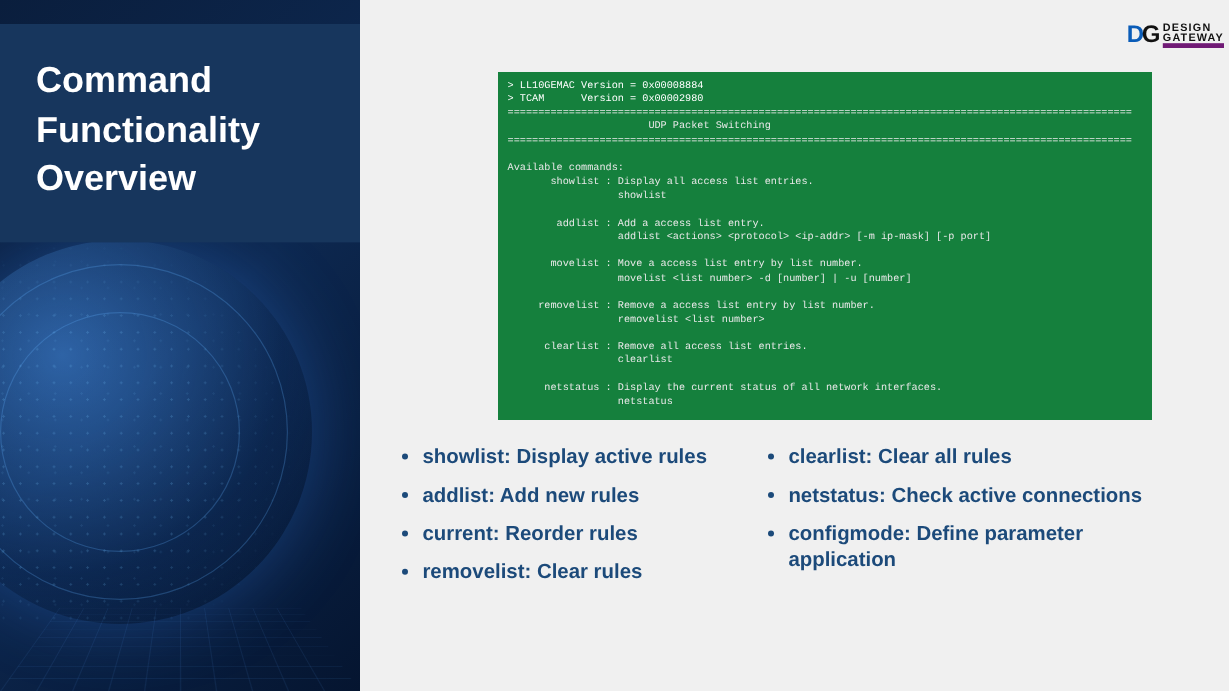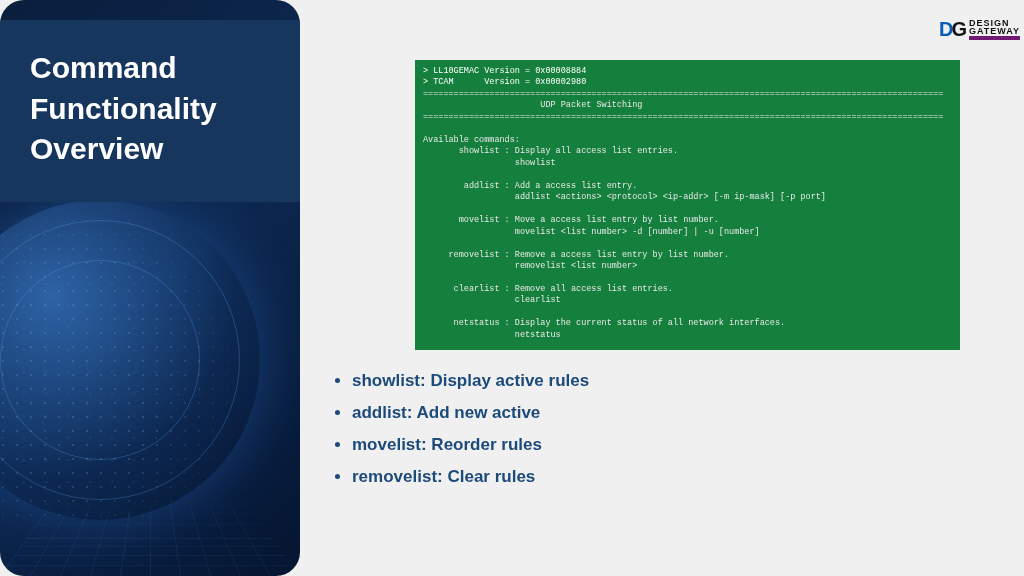--- a/index.html
+++ b/index.html
@@ -12,21 +12,20 @@
     overflow: hidden;
   }
   .left-panel {
     position: absolute;
     left: 0;
     top: 0;
     width: 300px;
     height: 576px;
     background: linear-gradient(135deg, #0a1e3d 0%, #0d2850 50%, #051530 100%);
     overflow: hidden;
-    border-radius: 24px;
   }
   .globe {
     position: absolute;
     left: -60px;
     top: 200px;
     width: 320px;
     height: 320px;
     border-radius: 50%;
     background: radial-gradient(circle at 35% 30%, rgba(80,160,255,0.5), rgba(20,60,120,0.2) 60%, transparent 80%);
     box-shadow: 0 0 60px rgba(60,140,255,0.3);
@@ -184,17 +183,22 @@
 
 
 
 
 
 </div>
 
 <div class="bullets">
   <ul class="col1">
     <li>showlist: Display active rules</li>
-    <li>addlist: Add new active</li>
-    <li>movelist: Reorder rules</li>
+    <li>addlist: Add new rules</li>
+    <li>current: Reorder rules</li>
     <li>removelist: Clear rules</li>
   </ul>
+  <ul class="col2">
+    <li>clearlist: Clear all rules</li>
+    <li>netstatus: Check active connections</li>
+    <li>configmode: Define parameter application</li>
+  </ul>
 </div>
 
 </body></html>

